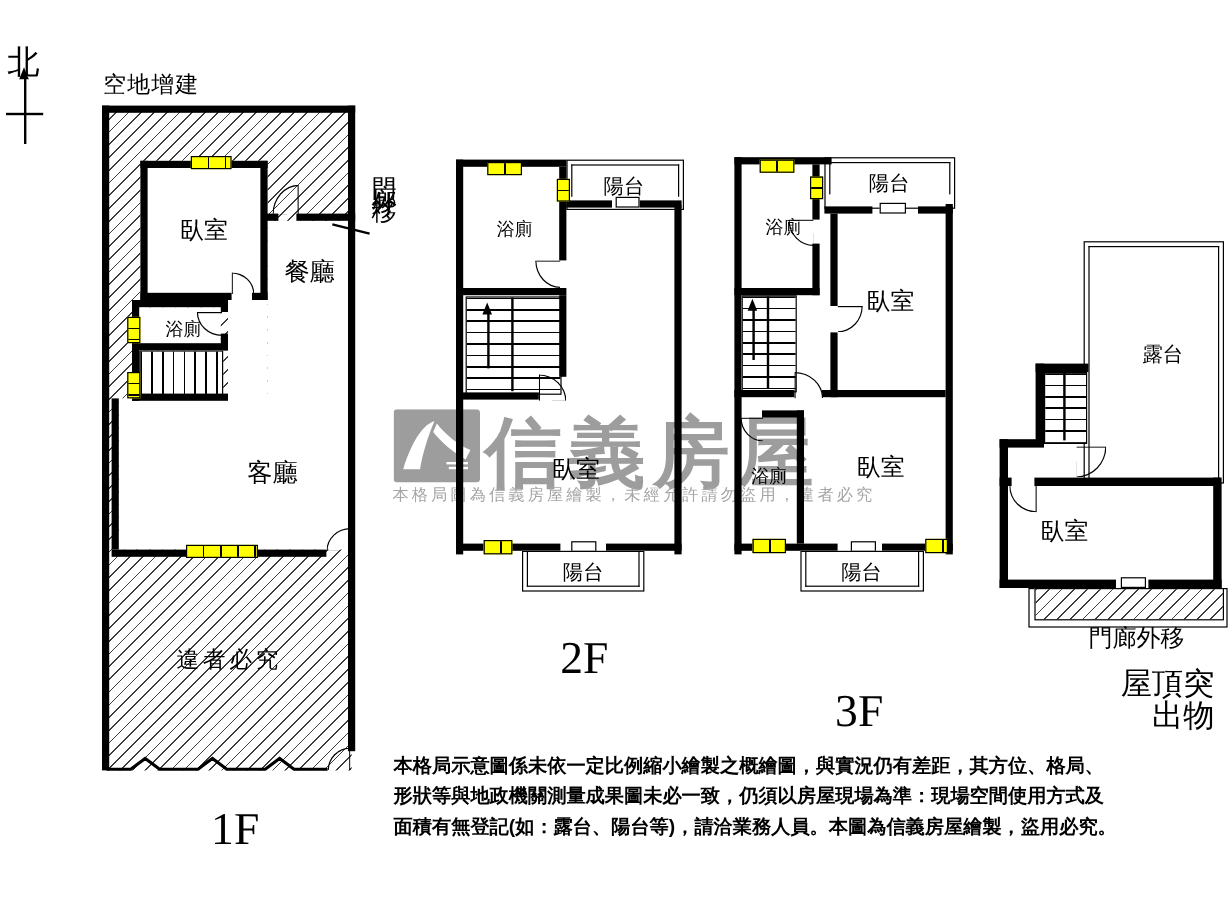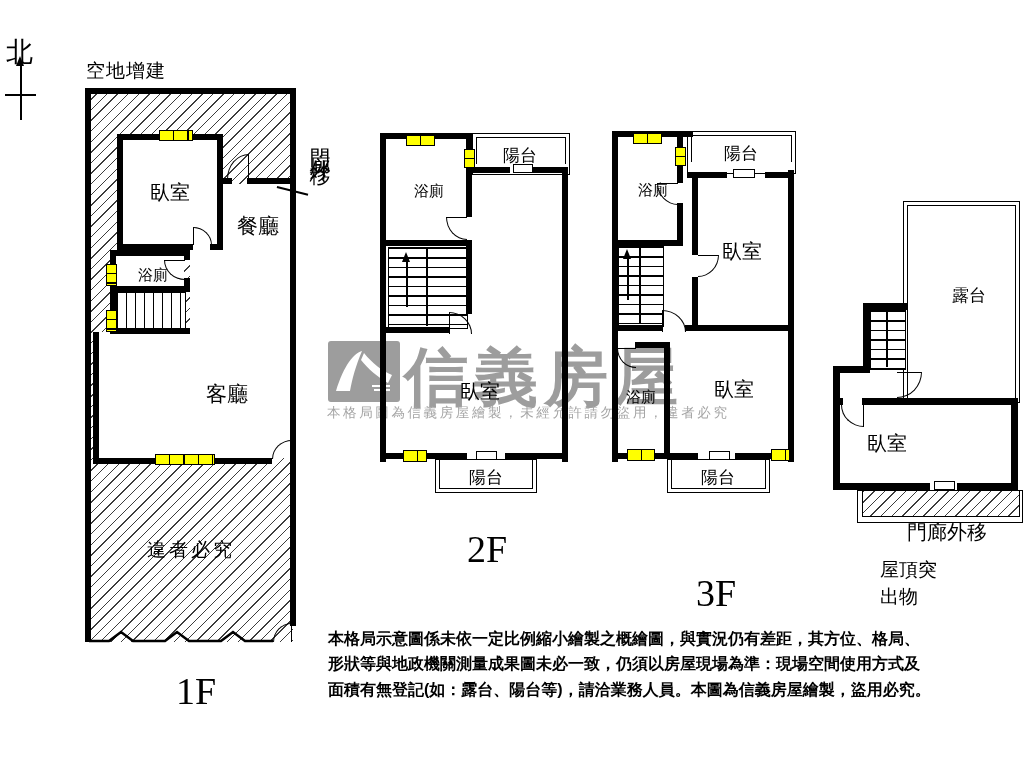--- a/index.html
+++ b/index.html
@@ -236,21 +236,21 @@
     <div class="w" style="left:3px;top:285px;width:97px;height:7px;"></div>
     <div class="w" style="left:127px;top:285px;width:61px;height:7px;"></div>
     <div class="arc" style="left:11px;top:207px;width:21px;height:21px;border-left:1.6px solid #000;border-bottom:1.6px solid #000;border-right:1.6px solid #000;border-bottom-left-radius:100% 100%;"></div>
     <div class="slide" style="left:104px;top:283px;width:19px;height:7px;"></div>
     <div class="lbl" style="left:57px;top:245px;font-size:20px;">臥室</div>
 
     <div class="thin" style="left:27px;top:292px;width:164px;height:31px;border-width:1px;"></div>
     <div class="hatch" style="left:32px;top:292px;width:156px;height:25px;border:1.2px solid #000;"></div>
   </div>
   <div class="lbl" style="left:947px;top:532px;font-size:20px;">門廊外移</div>
-  <div class="abs" style="left:880px;top:556px;width:132px;text-align:left;font-size:19px;line-height:27px;font-family:'Liberation Serif',serif;">
+  <div class="abs" style="left:880px;top:556px;width:132px;text-align:right;font-size:26px;line-height:27px;font-family:'Liberation Serif',serif;">
     <div>屋頂突</div>
     <div>出物</div>
   </div>
 
   <div class="abs wm" style="left:0;top:0;width:1024px;height:768px;pointer-events:none;">
     <svg class="abs" style="left:328px;top:341px;" width="72" height="61" viewBox="0 0 72 61">
       <rect x="0" y="0" width="72" height="61" rx="3" fill="#9d9d9d"></rect>
       <path d="M8 50 C16 24 26 12 34 10 C28 24 24 38 22 50 Z" fill="#fff"></path>
       <path d="M36 12 C44 22 54 30 64 34 L60 42 C50 36 40 28 33 19 Z" fill="#fff"></path>
       <rect x="44" y="44" width="18" height="2" fill="#fff"></rect>

